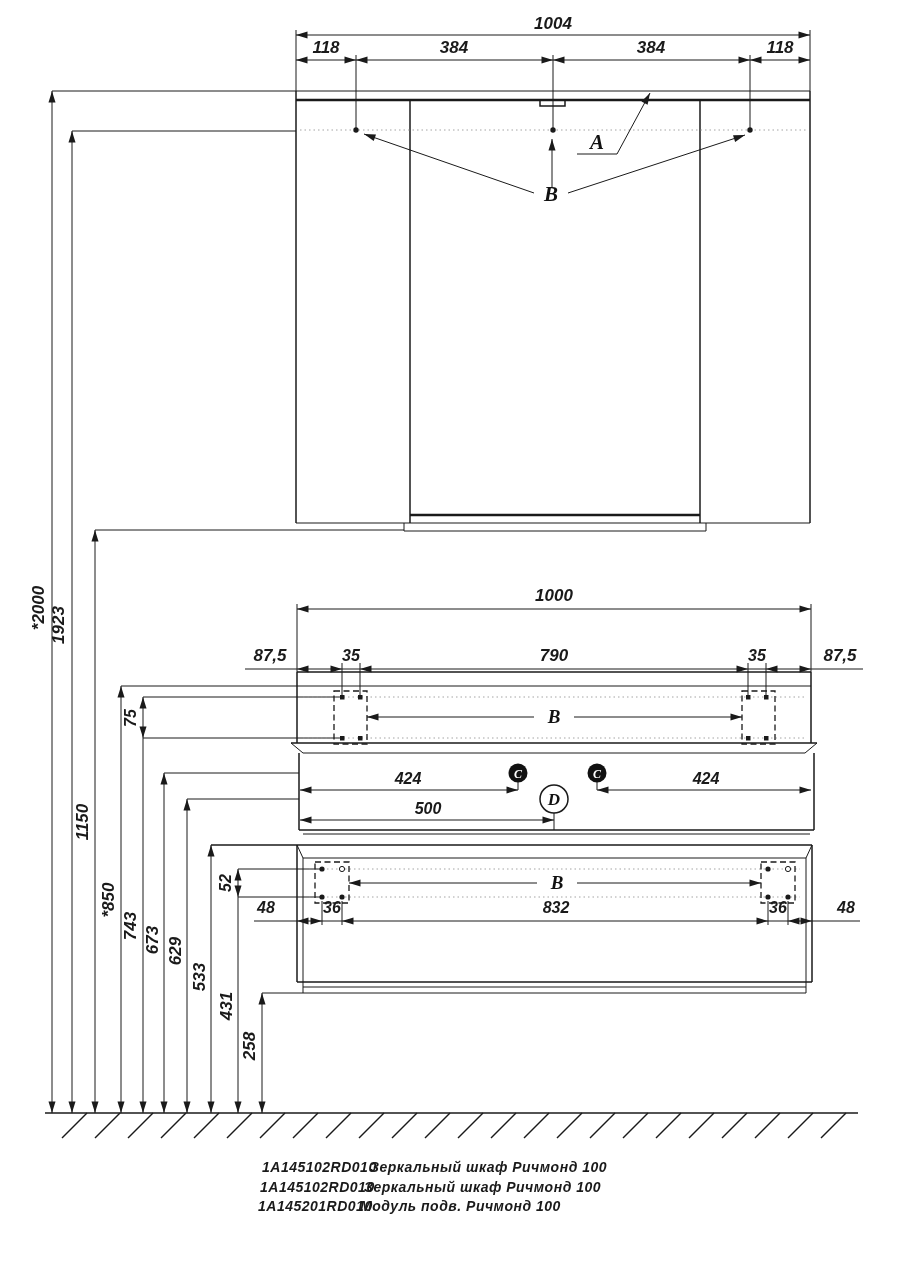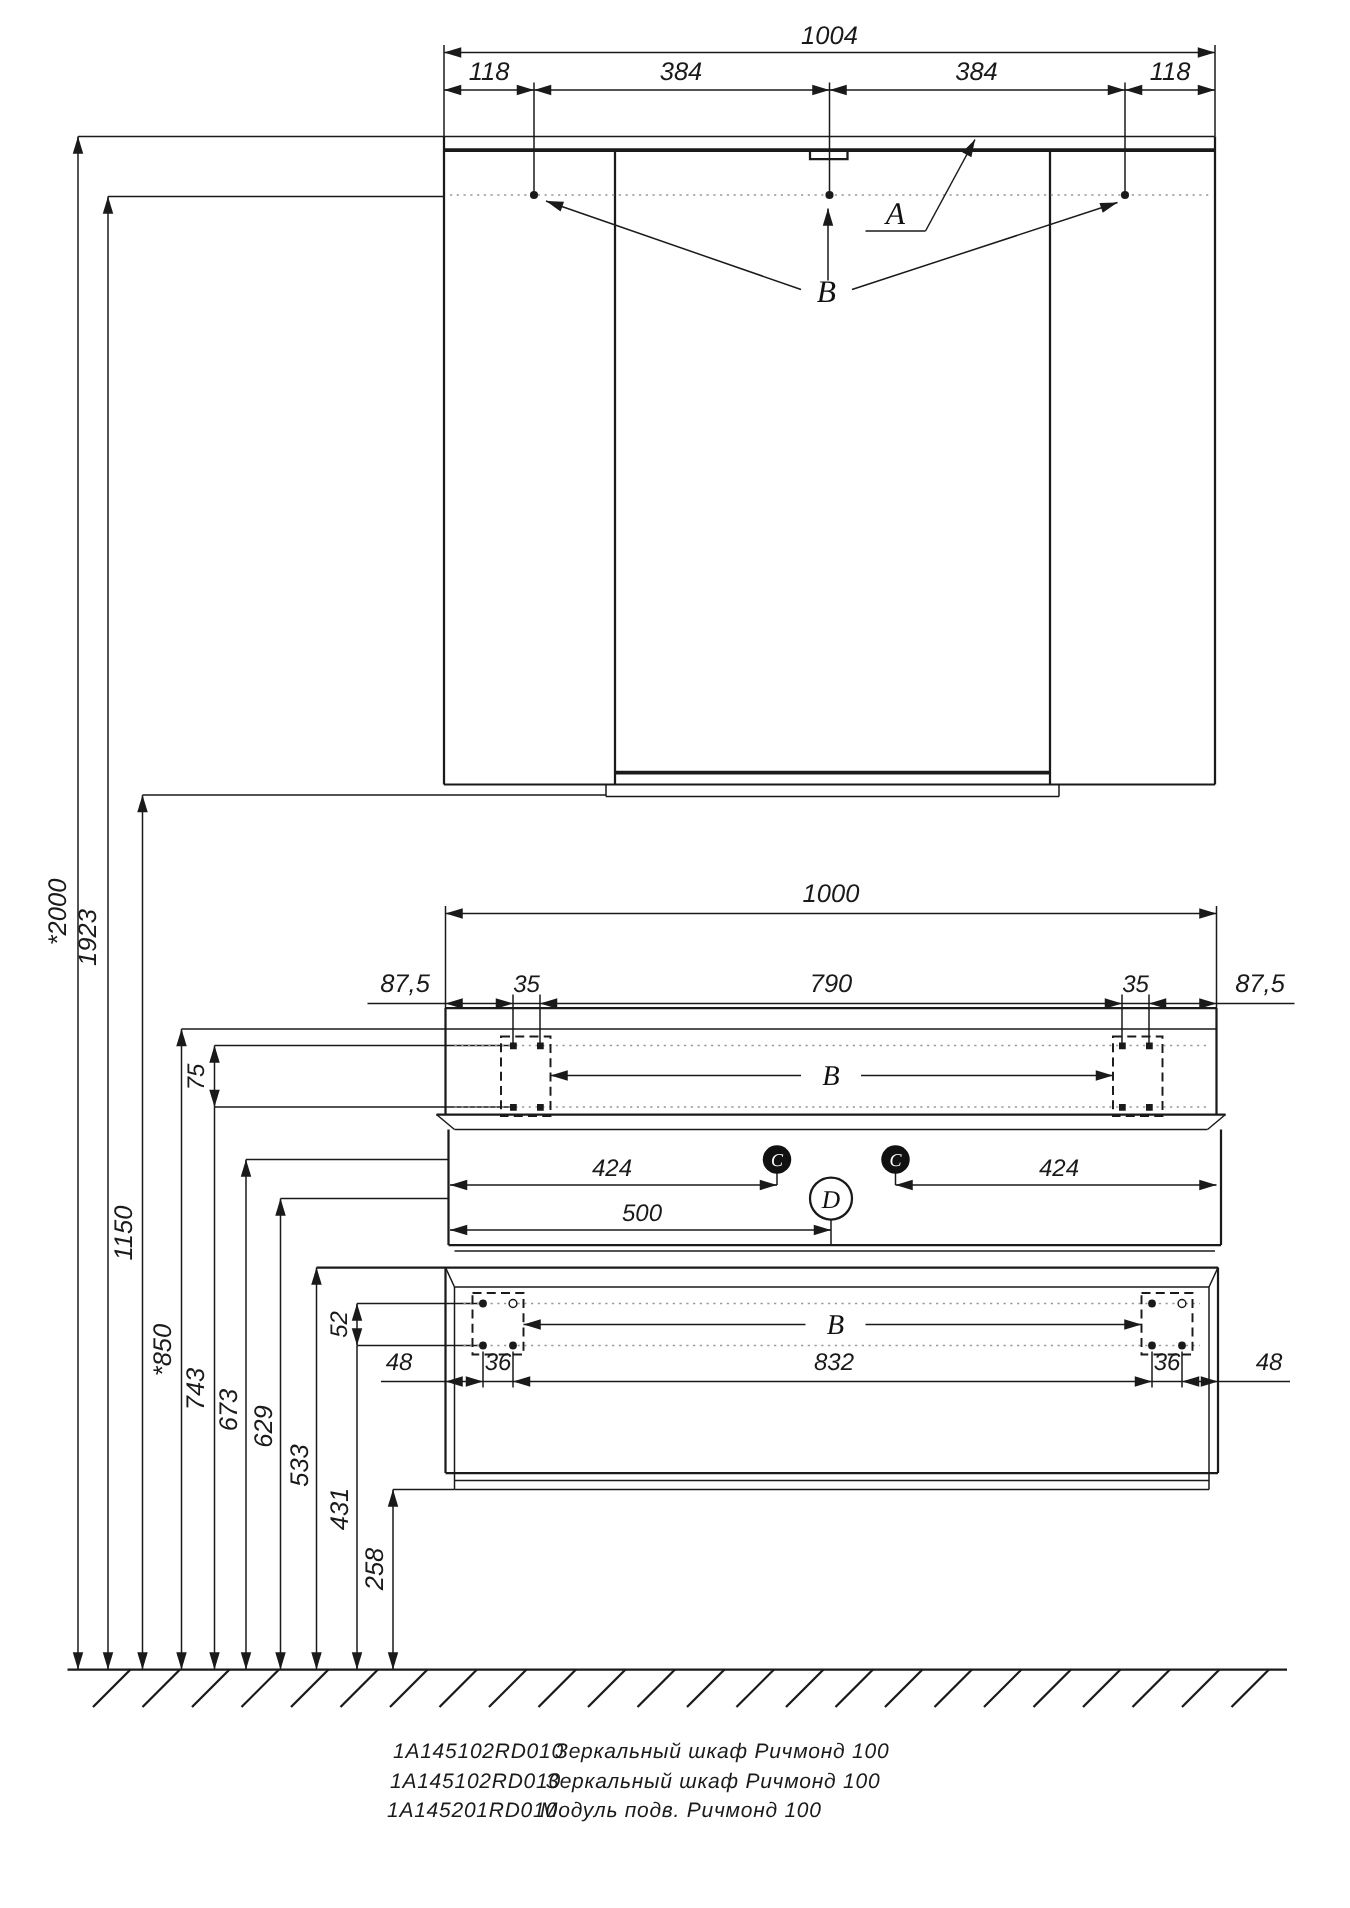--- a/index.html
+++ b/index.html
@@ -1,16 +1,16 @@
 <!DOCTYPE html>
 <html><head>
 <meta charset="utf-8">
 <style>
   html,body{margin:0;padding:0;background:#ffffff;}
-  .page{position:relative;width:900px;height:1272px;background:#fff;overflow:hidden;}
+  .page{position:relative;width:900px;height:1272px;background:#fff;overflow:hidden;font-weight:bold;}
   svg{position:absolute;left:0;top:0;}
   .dimtxt{font-family:"Liberation Sans",sans-serif;font-style:italic;font-size:17px;fill:#1a1a1a;}
   .dimtxt-s{font-family:"Liberation Sans",sans-serif;font-style:italic;font-size:16px;fill:#1a1a1a;}
   .lettertxt{font-family:"Liberation Serif",serif;font-style:italic;font-size:21px;fill:#111;}
   .letter-mid{font-family:"Liberation Serif",serif;font-style:italic;font-size:19px;fill:#111;}
   .c-glyph{font-family:"Liberation Serif",serif;font-style:italic;font-size:12px;fill:#fff;}
   .d-glyph{font-family:"Liberation Serif",serif;font-style:italic;font-size:17px;fill:#111;}
   .parttxt{font-family:"Liberation Sans",sans-serif;font-style:italic;font-size:14px;fill:#1a1a1a;letter-spacing:0.5px;}
 </style>
 </head>

